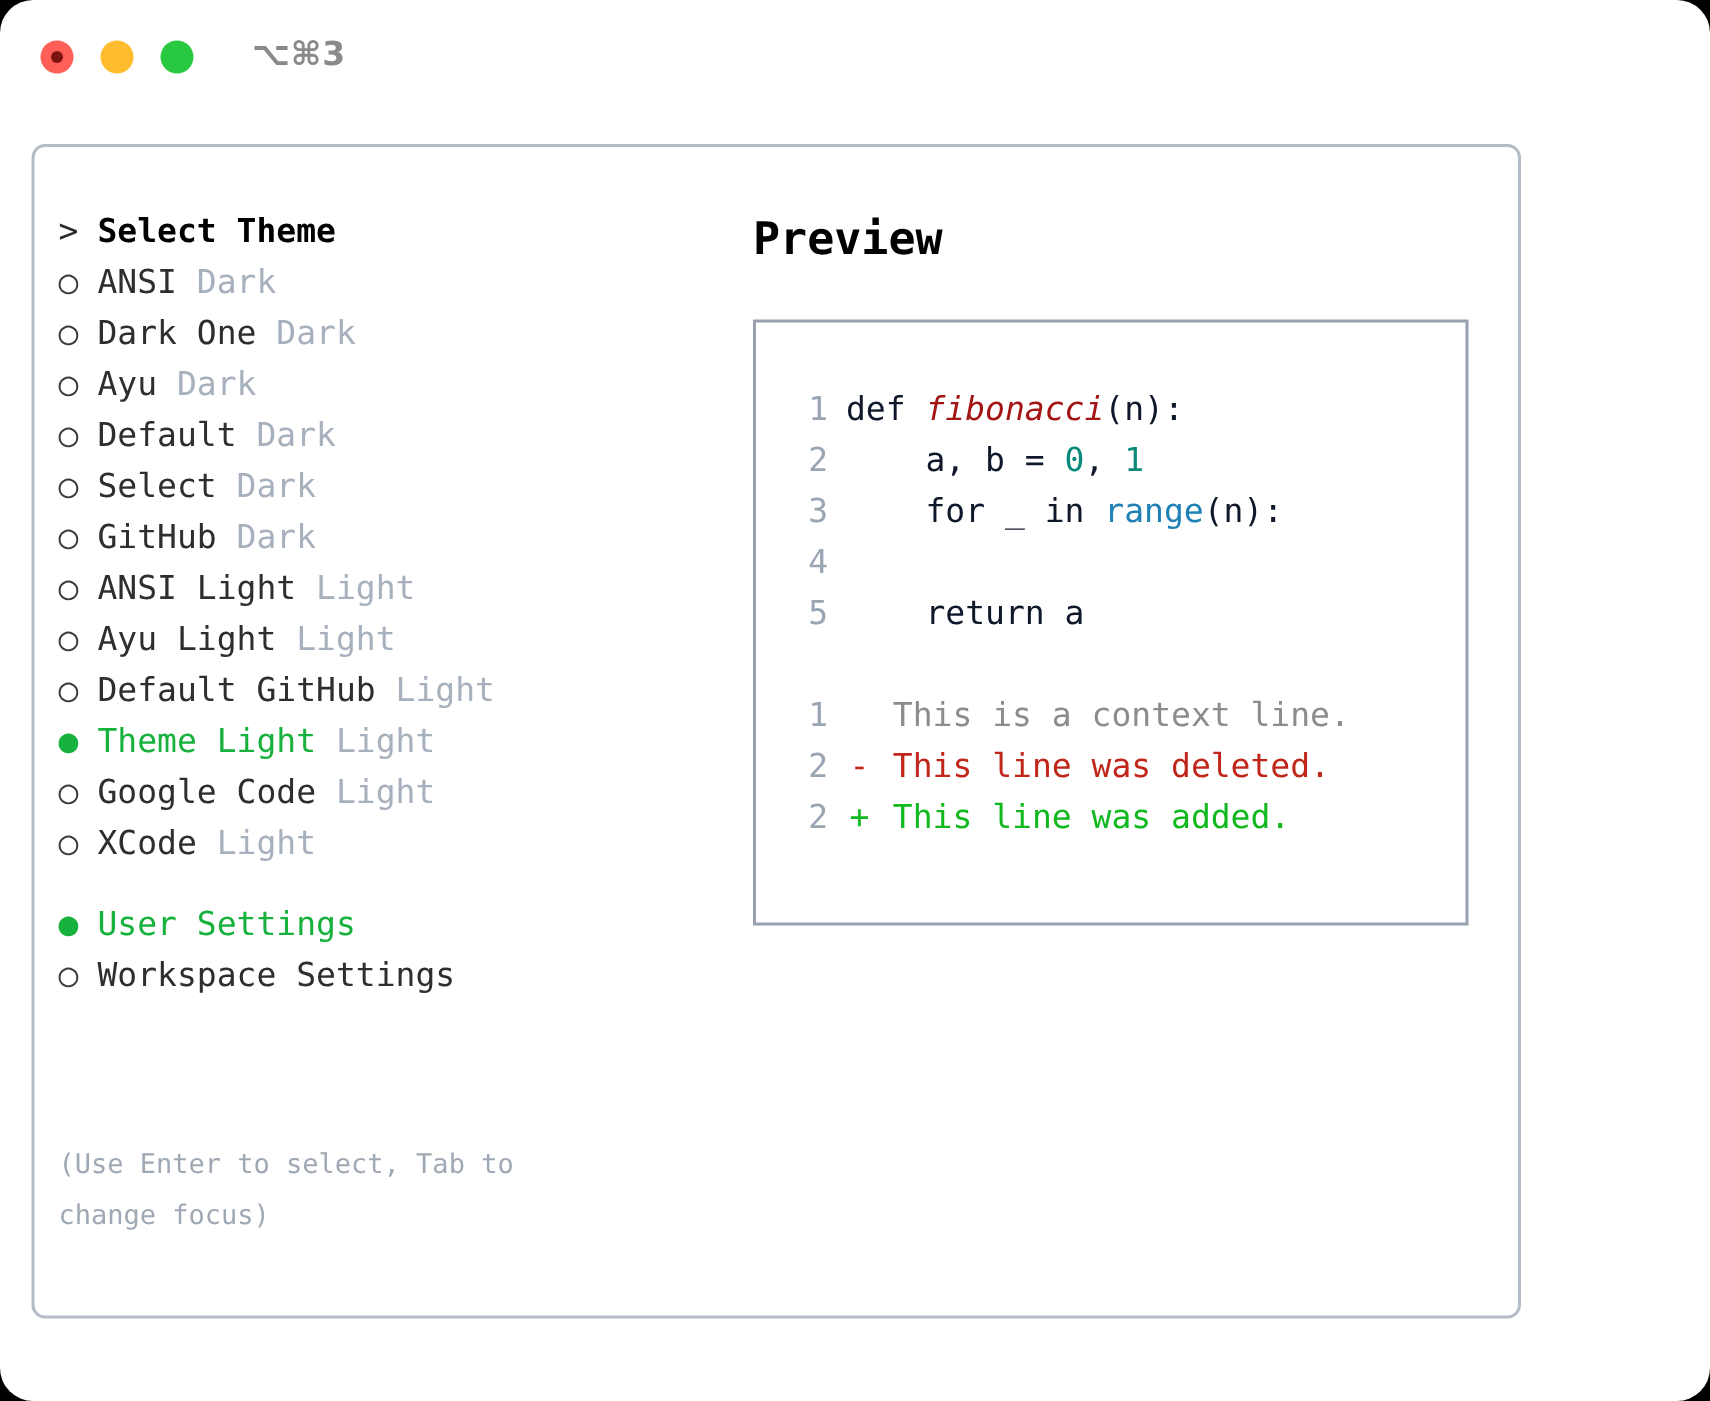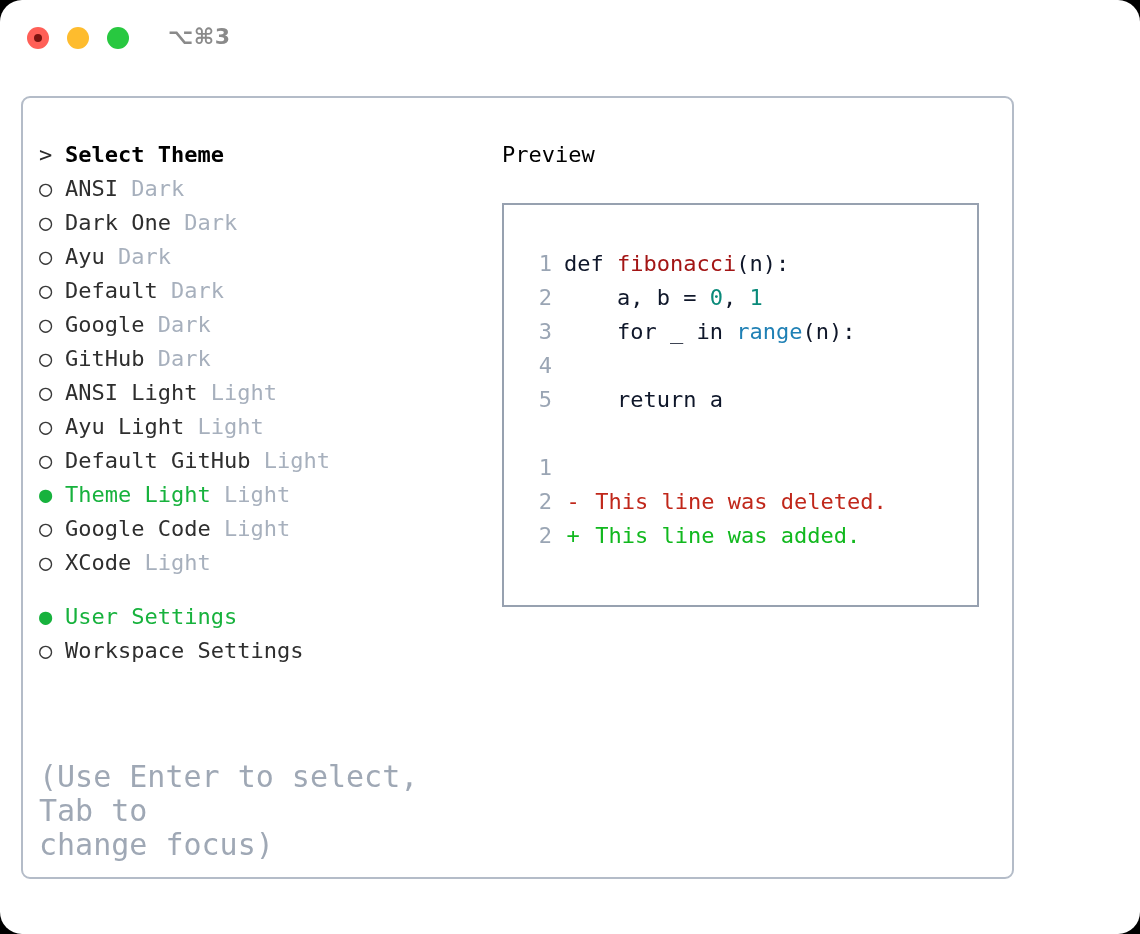--- a/index.html
+++ b/index.html
@@ -107,36 +107,36 @@
 
   #apply-header .label {
     color: #1a1a1a;
   }
 
   #hint {
     position: absolute;
     left: 16px;
     top: 662px;
     width: 420px;
-    font-size: 30px;
+    font-size: 18px;
     line-height: 34px;
     color: #9fa8b5;
     white-space: pre-wrap;
   }
 
   
   #right-col {
     position: absolute;
     left: 479px;
     top: 44px;
     width: 490px;
   }
   #preview-title {
-    font-size: 22px;
-    font-weight: normal;
+    font-size: 30px;
+    font-weight: bold;
     color: #000000;
     margin-bottom: 36px;
   }
   #preview-box {
     width: 477px;
     height: 404px;
     border: 2px solid #97a1b0;
     background: #ffffff;
     padding: 42px 0 0 18px;
   }
@@ -149,21 +149,21 @@
   .lineno {
     width: 30px;
     flex: 0 0 30px;
     text-align: right;
     color: #9aa5b4;
     margin-right: 12px;
   }
   .blank-line { height: 34px; }
 
   .tok-plain { color: #0f172a; }
-  .tok-func  { color: #a31515; }
+  .tok-func  { color: #a31515; font-style: italic; }
   .tok-num   { color: #0a8a7a; }
   .tok-call  { color: #1f80b5; }
 
   .diff-mark {
     width: 18px;
     flex: 0 0 18px;
     text-align: center;
   }
   .diff-ctx { color: #8c8c8c; }
   .diff-del { color: #c0271a; }
@@ -186,21 +186,21 @@
     <div id="left-col">
       <div class="row" id="header-row">
         <span class="marker">&gt;</span>
         <span class="label">Select Theme</span>
       </div>
       <div id="theme-items">
           <div class="row"><span class="marker hollow">○</span><span class="label">ANSI</span><span class="suffix"> Dark</span></div>
           <div class="row"><span class="marker hollow">○</span><span class="label">Dark One</span><span class="suffix"> Dark</span></div>
           <div class="row"><span class="marker hollow">○</span><span class="label">Ayu</span><span class="suffix"> Dark</span></div>
           <div class="row"><span class="marker hollow">○</span><span class="label">Default</span><span class="suffix"> Dark</span></div>
-          <div class="row"><span class="marker hollow">○</span><span class="label">Google</span><span class="suffix"> Dark</span></div>
+          <div class="row"><span class="marker hollow">○</span><span class="label">Select</span><span class="suffix"> Dark</span></div>
           <div class="row"><span class="marker hollow">○</span><span class="label">GitHub</span><span class="suffix"> Dark</span></div>
           <div class="row"><span class="marker hollow">○</span><span class="label">ANSI Light</span><span class="suffix"> Light</span></div>
           <div class="row"><span class="marker hollow">○</span><span class="label">Ayu Light</span><span class="suffix"> Light</span></div>
           <div class="row"><span class="marker hollow">○</span><span class="label">Default GitHub</span><span class="suffix"> Light</span></div>
           <div class="row"><span class="marker dotfill">●</span><span class="label selected">Theme Light</span><span class="suffix"> Light</span></div>
           <div class="row"><span class="marker hollow">○</span><span class="label">Google Code</span><span class="suffix"> Light</span></div>
           <div class="row"><span class="marker hollow">○</span><span class="label">XCode</span><span class="suffix"> Light</span></div>
         </div>
 
       <div class="spacer-sm"></div>
@@ -219,21 +219,21 @@
       <div id="preview-box">
         <div id="code-block">
             <div class="code-line"><span class="lineno">1</span><span><span class="tok-plain">def </span><span class="tok-func">fibonacci</span><span class="tok-plain">(n):</span></span></div>
             <div class="code-line"><span class="lineno">2</span><span><span class="tok-plain">    a, b = </span><span class="tok-num">0</span><span class="tok-plain">, </span><span class="tok-num">1</span></span></div>
             <div class="code-line"><span class="lineno">3</span><span><span class="tok-plain">    for _ in </span><span class="tok-call">range</span><span class="tok-plain">(n):</span></span></div>
             <div class="code-line"><span class="lineno">4</span></div>
             <div class="code-line"><span class="lineno">5</span><span><span class="tok-plain">    return a</span></span></div>
           </div>
         <div class="blank-line"></div>
         <div id="diff-block">
-            <div class="code-line"><span class="lineno">1</span><span class="diff-mark diff-ctx"> </span></div>
+            <div class="code-line"><span class="lineno">1</span><span class="diff-mark diff-ctx"> </span><span class="diff-ctx"> This is a context line.</span></div>
             <div class="code-line"><span class="lineno">2</span><span class="diff-mark diff-del">-</span><span class="diff-del"> This line was deleted.</span></div>
             <div class="code-line"><span class="lineno">2</span><span class="diff-mark diff-add">+</span><span class="diff-add"> This line was added.</span></div>
           </div>
       </div>
     </div>
 
   </div>
 </div>
 
 </body></html>

